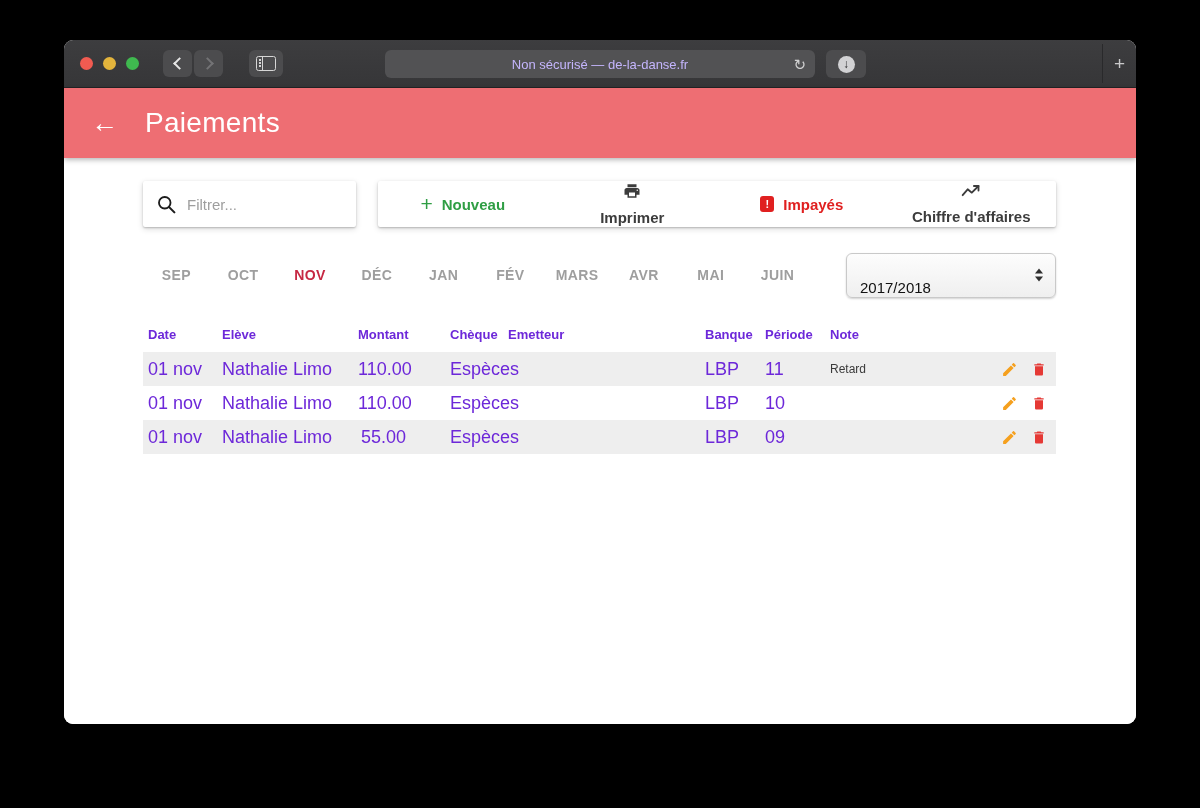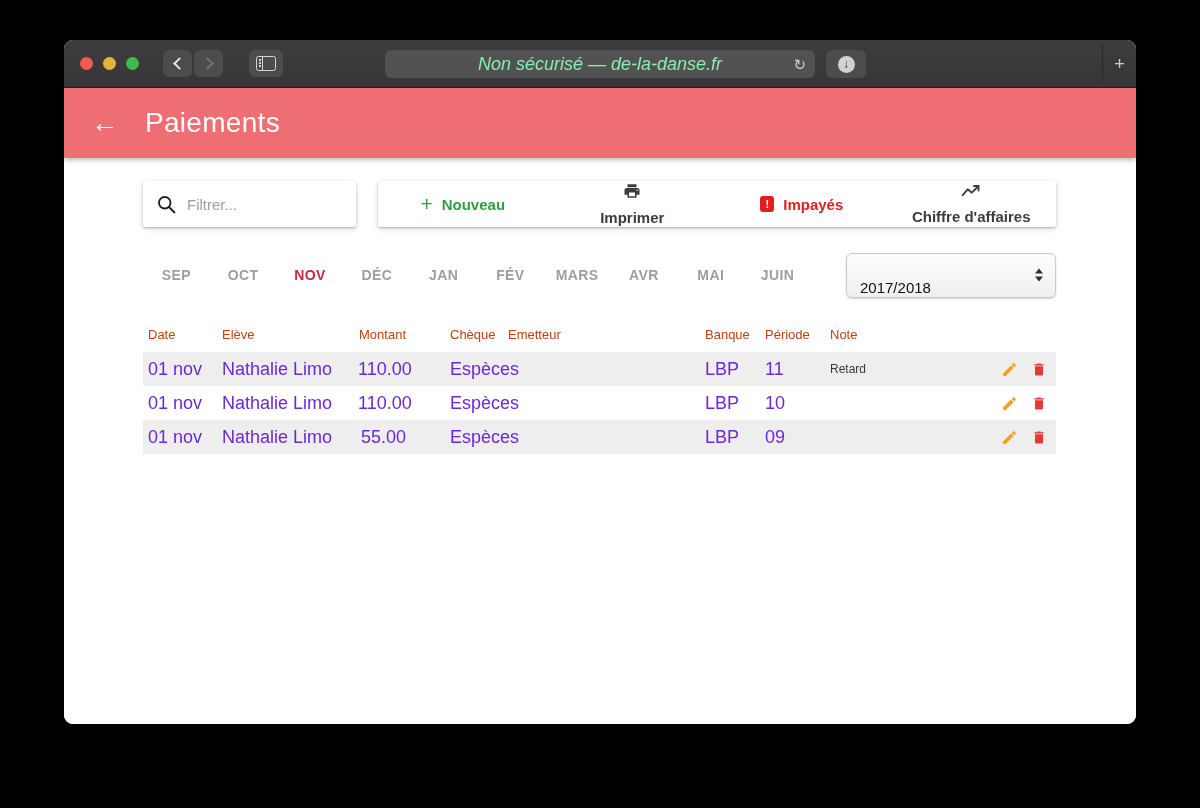--- a/index.html
+++ b/index.html
@@ -36,21 +36,21 @@
   .chev.fwd{border-color:#737375;transform:rotate(-135deg);margin-right:3px;}
   .sidebtn{margin-left:26px;width:34px;height:27px;background:#4c4c4e;border-radius:6px;
     display:flex;align-items:center;justify-content:center;cursor:pointer;}
   .sb-icon{width:20px;height:15px;border:1.7px solid #d6d6d6;border-radius:2.5px;position:relative;}
   .sb-icon::before{content:"";position:absolute;left:5px;top:0;bottom:0;width:0;border-left:1.7px solid #d6d6d6;}
   .sb-icon::after{content:"";position:absolute;left:1.5px;top:2px;width:2px;height:1.5px;
     background:#d6d6d6;box-shadow:0 3px 0 #d6d6d6,0 6px 0 #d6d6d6;}
   .addressbar{position:absolute;left:50%;top:10px;transform:translateX(-50%);
     width:430px;height:28px;background:#525254;border-radius:6px;
     display:flex;align-items:center;justify-content:center;cursor:text;}
-  .addressbar .url{color:#86efac;font-size:18px;font-style:italic;}
+  .addressbar .url{color:#c4b5fd;font-size:13px;}
   .reload{position:absolute;right:9px;top:50%;transform:translateY(-50%);
     color:#d0d0d1;font-size:15px;cursor:pointer;line-height:1;}
   .dlbtn{position:absolute;left:762px;top:10px;width:40px;height:28px;background:#4c4c4e;
     border-radius:6px;display:flex;align-items:center;justify-content:center;cursor:pointer;}
   .dl-circle{width:17px;height:17px;border-radius:50%;background:#d2d2d4;color:#2c2c2e;
     font-size:12px;font-weight:bold;display:flex;align-items:center;justify-content:center;line-height:1;}
   .tabright{position:absolute;right:0;top:4px;bottom:4px;width:34px;
     border-left:1px solid #29292b;display:flex;align-items:center;justify-content:center;}
   .newtab{color:#c9c9ca;font-size:19px;font-weight:300;cursor:pointer;line-height:1;}
 
@@ -89,21 +89,21 @@
     box-shadow:0 1px 2px rgba(0,0,0,.18);display:flex;align-items:center;
     padding:0 13px;cursor:pointer;position:relative;}
   .year-select .val{font-size:15px;color:#111;margin-top:24px;}
   .carets{position:absolute;right:12px;top:50%;transform:translateY(-50%);
     display:flex;flex-direction:column;gap:3px;align-items:center;}
   .car-up{width:0;height:0;border-left:4.5px solid transparent;border-right:4.5px solid transparent;border-bottom:5px solid #2e2e2e;}
   .car-dn{width:0;height:0;border-left:4.5px solid transparent;border-right:4.5px solid transparent;border-top:5px solid #2e2e2e;}
 
   
   table{width:913px;border-collapse:collapse;table-layout:fixed;margin-top:23px;}
-  th{font-size:13px;font-weight:normal;color:#c2410c;text-align:left;padding:6px 0 10px 0;margin-top:12px;}
+  th{font-size:13px;font-weight:bold;color:#6d28d9;text-align:left;padding:6px 0 10px 0;margin-top:12px;}
   td{font-size:18px;color:#6d28d9;padding:0;height:34px;vertical-align:middle;}
   tbody tr:nth-child(odd){background:#eeeeee;}
   .c-date{width:79px;padding-left:5px;}
   .c-eleve{width:136px;}
   .c-montant{width:48px;text-align:right;}
   .c-cheque{width:92px;padding-left:44px;}
   .c-emetteur{width:207px;padding-left:10px;}
   .c-banque{width:60px;}
   .c-periode{width:65px;}
   .c-note{width:155px;}

